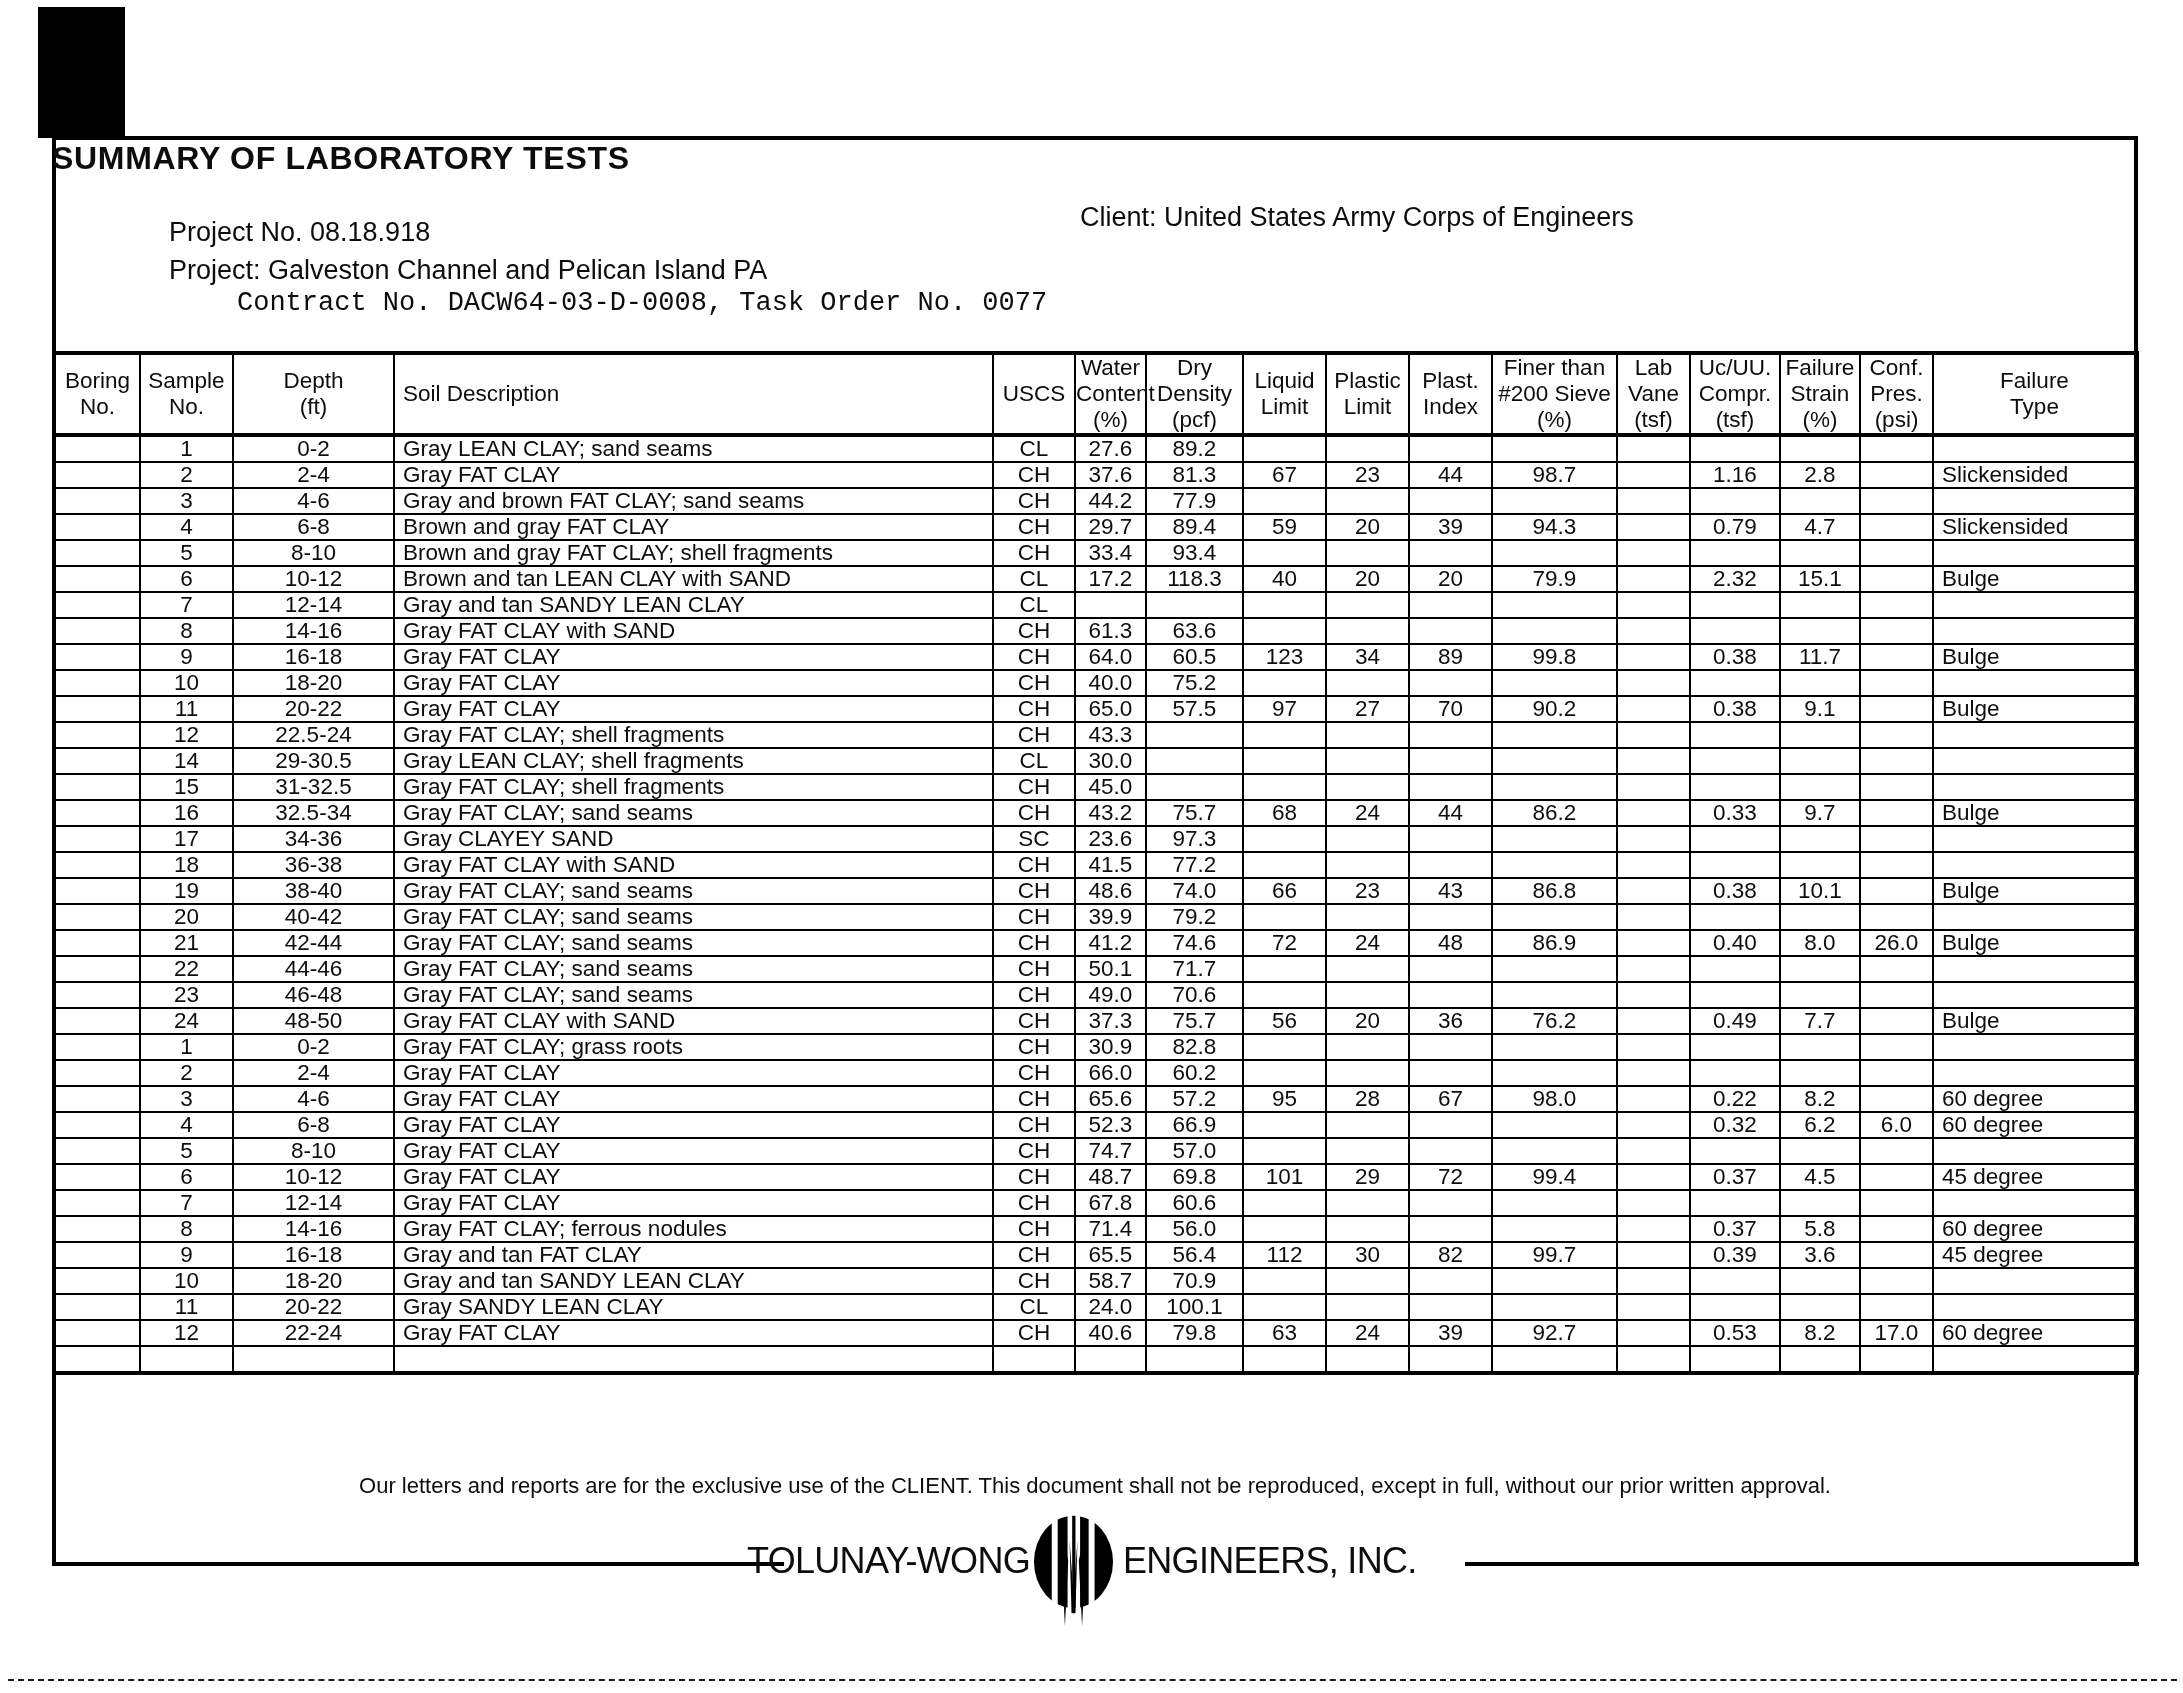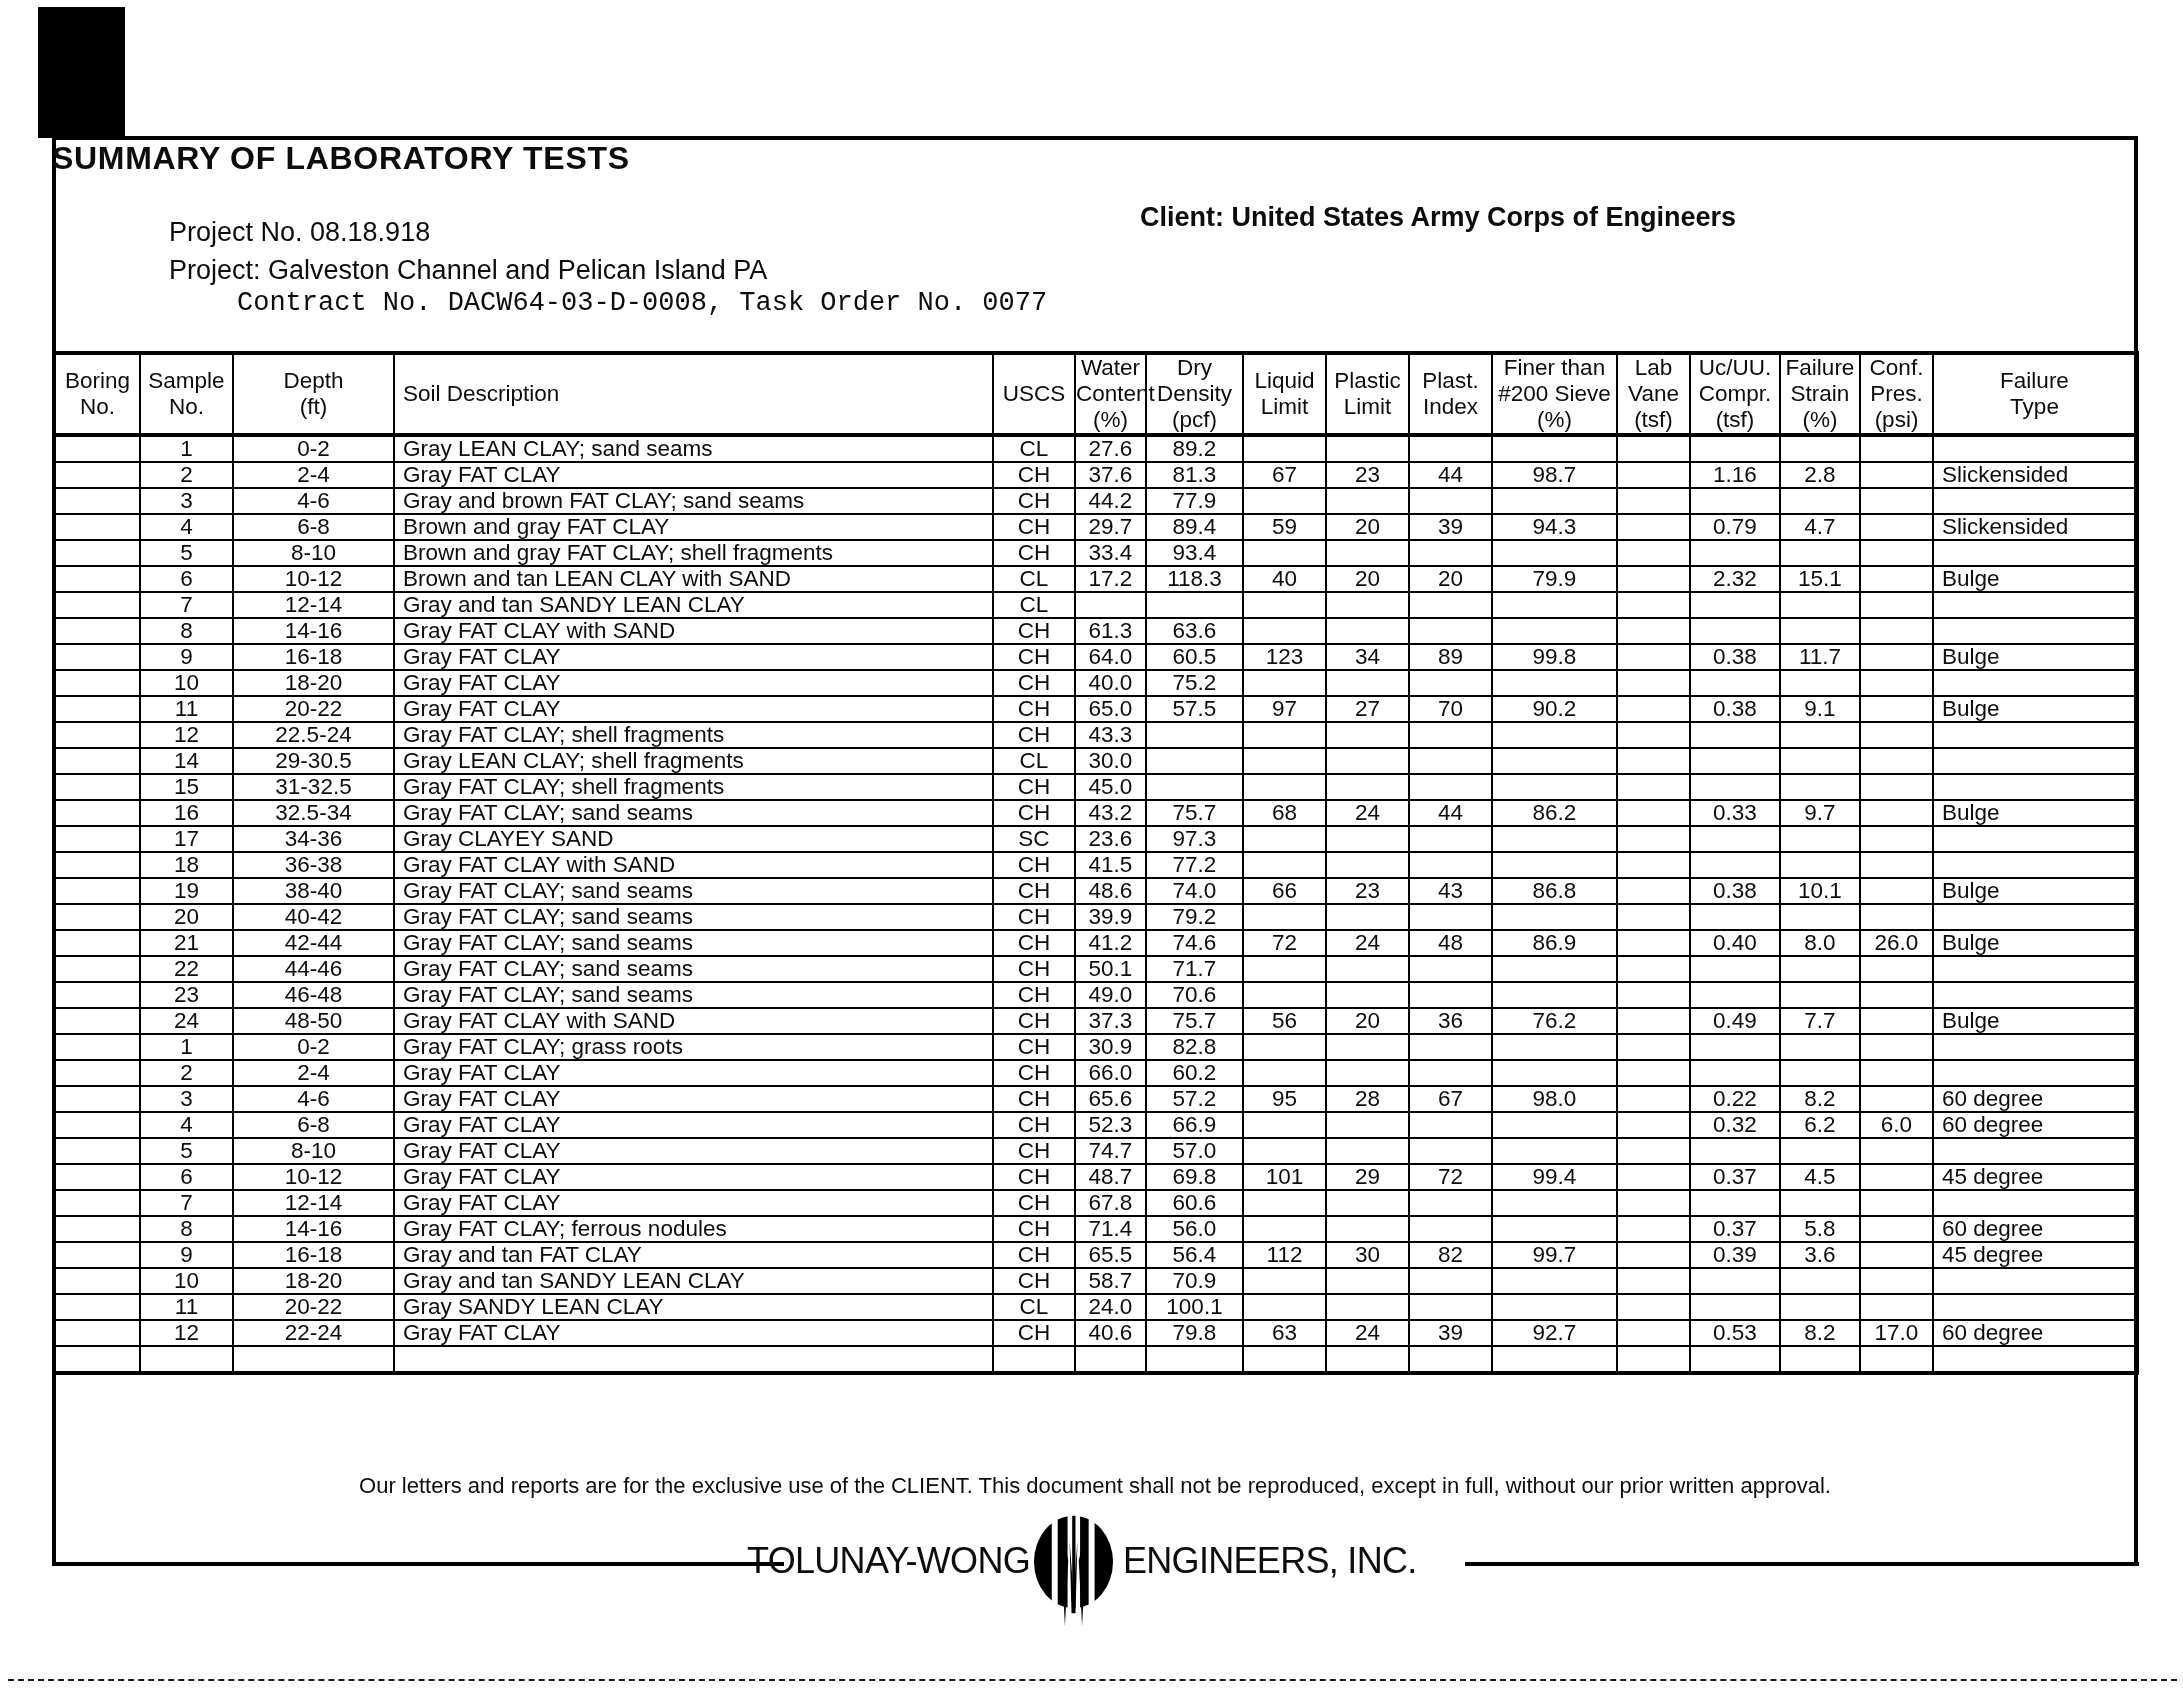--- a/index.html
+++ b/index.html
@@ -11,21 +11,21 @@
   .frame{
     position:absolute;left:52px;top:136px;width:2086px;height:1430px;box-sizing:border-box;
     border:4px solid #000;border-bottom:none;
   }
   .title{
     position:absolute;left:52px;top:140px;width:2086px;text-align:left;
     font-size:32px;font-weight:bold;letter-spacing:0.7px;
   }
   .info{position:absolute;font-size:27px;white-space:nowrap;}
   .info.pno{left:169px;top:204px;margin-top:13px;}
-  .info.client{left:1140px;top:202px;font-weight:bold;}
+  .info.client{left:1080px;top:202px;}
   .info.pname{left:169px;top:255px;}
   .info.contract{left:237px;top:288px;font-family:Liberation Mono, monospace;}
   table.labtable{
     position:absolute;left:52px;top:351px;width:2086px;table-layout:fixed;
     border-collapse:collapse;border:4px solid #000;
   }
   .labtable th{
     border:2px solid #000;border-top:4px solid #000;border-bottom:4px solid #000;
     font-weight:400;font-size:22.5px;line-height:26px;white-space:pre-line;
     text-align:center;vertical-align:middle;height:74px;padding:0;

